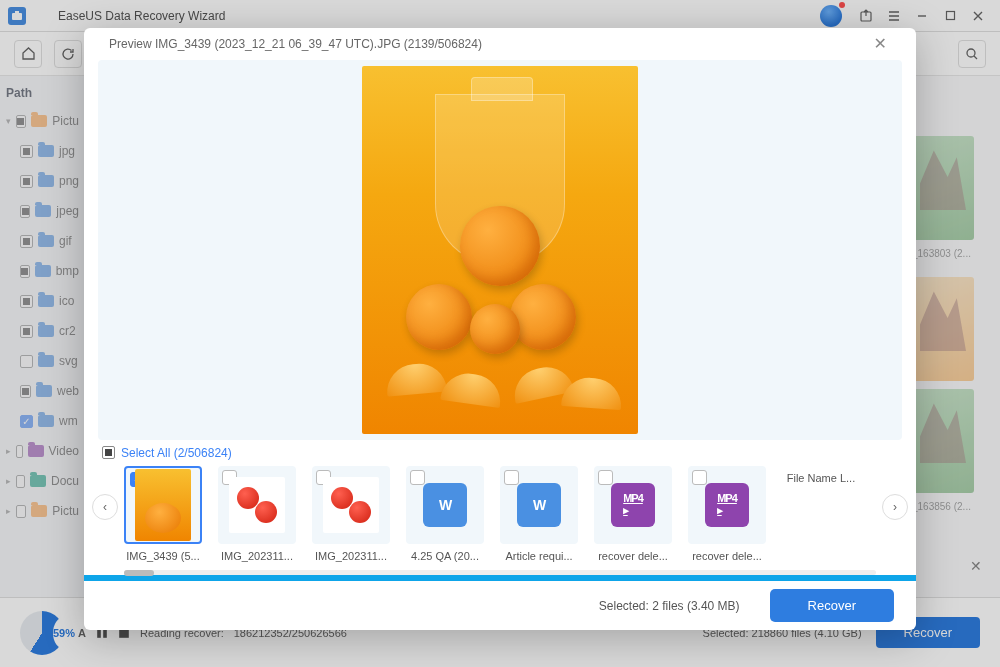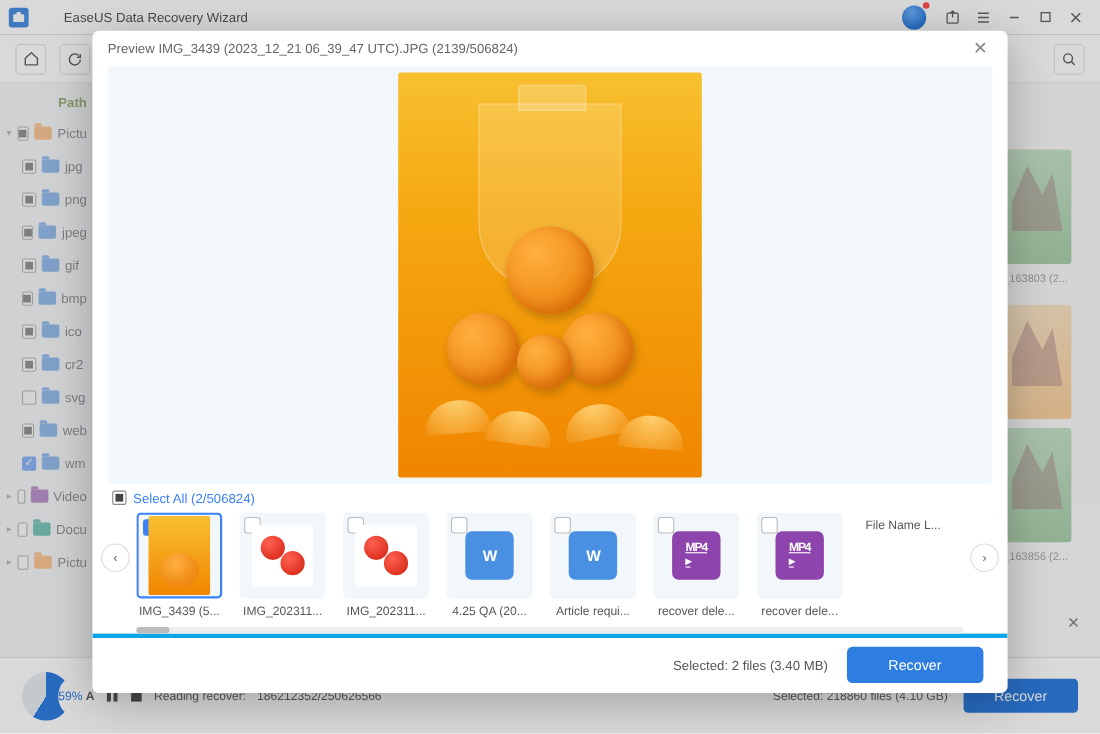--- a/index.html
+++ b/index.html
@@ -16,50 +16,50 @@
 
 
 .toolbar { height: 44px; background: #fff; display: flex; align-items: center; padding: 0 14px; gap: 12px; border-bottom: 1px solid #e8e8e8; }
 .tbtn { width: 28px; height: 28px; border: 1px solid #e0e0e0; border-radius: 4px; display: flex; align-items: center; justify-content: center; color: #666; }
 .searchbar { flex: 1; }
 
 
 .mainbg { position: absolute; top: 76px; left: 0; right: 0; bottom: 0; display: flex; filter: blur(0px); opacity: 0.55; }
 
 .sidebar { width: 85px; padding: 4px 6px; }
-.pathhdr { font-size: 12px; font-weight: 600; color: #4d7c0f; padding: 6px 0; text-align: right; }
+.pathhdr { font-size: 12px; font-weight: 600; color: #0f172a; padding: 6px 0; text-align: left; }
 .tree { font-size: 12px; color: #444; }
 .tree .row { display: flex; align-items: center; height: 30px; gap: 5px; white-space: nowrap; overflow: hidden; }
 .tree .row.sub { padding-left: 14px; }
 .ficon { width: 16px; height: 12px; background: #4a90e2; border-radius: 2px; position: relative; flex-shrink: 0; }
 .ficon::before { content: ""; position: absolute; top: -3px; left: 0; width: 7px; height: 3px; background: #4a90e2; border-radius: 2px 2px 0 0; }
 .ficon.orange { background: #ff9f43; } .ficon.orange::before { background: #ff9f43; }
 .ficon.purple { background: #8e44ad; } .ficon.purple::before { background: #8e44ad; }
 .ficon.teal { background: #16a085; } .ficon.teal::before { background: #16a085; }
 .caret { font-size: 9px; color: #888; }
 
 .content-bg { flex: 1; background: #fff; position: relative; }
 .thumbgrid { position: absolute; right: 18px; top: 60px; width: 70px; }
 .thumb { width: 62px; height: 104px; background: linear-gradient(160deg,#a8d8a8,#6bb06b); margin-bottom: 8px; border-radius: 3px; position: relative; }
 .thumb::after { content: ""; position: absolute; inset: 8px 8px 30px 8px; background: rgba(120,60,60,0.5); clip-path: polygon(0 100%, 100% 100%, 80% 20%, 60% 50%, 30% 10%, 0 60%); }
 .thumb.orange { background: linear-gradient(160deg,#ffdca8,#ffb050); }
 .thumblabel { font-size: 10px; color: #666; margin-bottom: 18px; white-space: nowrap; }
 
 
 .footer { position: absolute; bottom: 0; left: 0; right: 0; height: 70px; background: #fff; border-top: 1px solid #e0e0e0; display: flex; align-items: center; padding: 0 20px; gap: 14px; }
 .prog { width: 44px; height: 44px; border-radius: 50%; background: conic-gradient(#2e7de0 0 59%, #e8ecf0 0); display: flex; align-items: center; justify-content: center; }
-.prog .inner { width: 32px; height: 32px; background: #fff; border-radius: 50%; display: flex; align-items: center; justify-content: center; font-size: 11px; font-weight: 400; color: #2e7de0; margin-left: 44px; }
+.prog .inner { width: 32px; height: 32px; background: #fff; border-radius: 50%; display: flex; align-items: center; justify-content: center; font-size: 11px; font-weight: 700; color: #2e7de0; margin-left: 44px; }
 .footer .ftxt { font-size: 11px; color: #666; flex: 1; display: flex; align-items: center; gap: 10px; }
 .fbtn { width: 12px; height: 12px; display: inline-block; }
 .recover-main { background: #2e7de0; color: #fff; padding: 8px 28px; border-radius: 4px; font-size: 13px; }
 
 
 .overlay { position: absolute; inset: 0; background: rgba(0,0,0,0.15); display: flex; align-items: flex-start; justify-content: center; padding-top: 28px; }
 .modal { width: 832px; height: 602px; background: #fff; border-radius: 6px; box-shadow: 0 8px 40px rgba(0,0,0,0.25); display: flex; flex-direction: column; overflow: hidden; }
-.mhdr { height: 34px; display: flex; align-items: center; padding: 0 14px; font-size: 12px; color: #666; border-radius: 14px; }
+.mhdr { height: 34px; display: flex; align-items: center; padding: 0 25px; font-size: 12px; color: #666; border-radius: 14px; }
 .mhdr .spacer { flex: 1; }
 .closebtn { cursor: pointer; font-size: 16px; color: #888; padding: 4px; }
 
 .preview { flex: 0 0 380px; background: #f1f7fb; display: flex; align-items: center; justify-content: center; margin: 0 14px; border-radius: 4px; }
 .previewimg { width: 276px; height: 368px; background: linear-gradient(180deg, #f8c030 0%, #f5a810 35%, #f08500 100%); border-radius: 2px; position: relative; overflow: hidden; }
 
 .jar { position: absolute; top: 28px; left: 50%; transform: translateX(-50%); width: 130px; height: 170px; background: rgba(255,255,255,0.15); border-radius: 0 0 60px 60px; border: 1px solid rgba(255,255,255,0.3); }
 .jar::before { content: ""; position: absolute; top: -18px; left: 35px; width: 60px; height: 22px; background: rgba(255,255,255,0.2); border: 1px solid rgba(255,255,255,0.3); border-radius: 4px 4px 0 0; }
 
 .orange-ball { position: absolute; border-radius: 50%; background: radial-gradient(circle at 35% 30%, #ffb040, #e87800); box-shadow: inset -6px -6px 12px rgba(180,70,0,0.4), 2px 4px 8px rgba(0,0,0,0.2); }
@@ -97,21 +97,21 @@
 .mini-tomato::after { width: 22px; height: 22px; top: 24px; left: 26px; }
 .mini-doc { width: 44px; height: 44px; border-radius: 6px; display: flex; align-items: center; justify-content: center; color: #fff; font-weight: 700; font-size: 14px; letter-spacing: -1px; }
 .mini-doc.word { background: #4a90e2; }
 .mini-doc.mp4 { background: #8e44ad; font-size: 11px; text-decoration: underline; }
 .mini-doc.mp3 { background: #ff5a5a; font-size: 11px; }
 
 .scrolltrack { height: 6px; background: #eee; margin: 8px 40px 0; border-radius: 3px; position: relative; }
 .scrolltrack .thumbbar { position: absolute; left: 0; width: 30px; height: 6px; background: #bbb; border-radius: 3px; }
 
 
-.mfooter { height: 58px; display: flex; align-items: center; justify-content: flex-end; padding: 0 22px; gap: 17px; border-top: 4px solid #0ea5e9; margin-top: auto; }
+.mfooter { height: 58px; display: flex; align-items: center; justify-content: flex-end; padding: 0 22px; gap: 30px; border-top: 6px solid #0ea5e9; margin-top: auto; }
 .mfooter .stxt { font-size: 12px; color: #555; }
 .recoverbtn { background: #2e7de0; color: #fff; padding: 9px 38px; border-radius: 5px; font-size: 13px; cursor: pointer; border: none; }
 
 .xbanner { position: absolute; top: 558px; right: 12px; width: 18px; height: 18px; color: #888; font-size: 14px; }
 
 .ixchk { width: 13px; height: 13px; border: 1px solid #888; border-radius: 2px; display: inline-flex; align-items: center; justify-content: center; background: #fff; }
 .ixchk.ind::after { content: ""; width: 7px; height: 7px; background: #444; }
 .ixchk.on { background: #3b82f6; border-color: #3b82f6; }
 .ixchk.on::after { content: "✓"; color: #fff; font-size: 10px; }
 </style>

